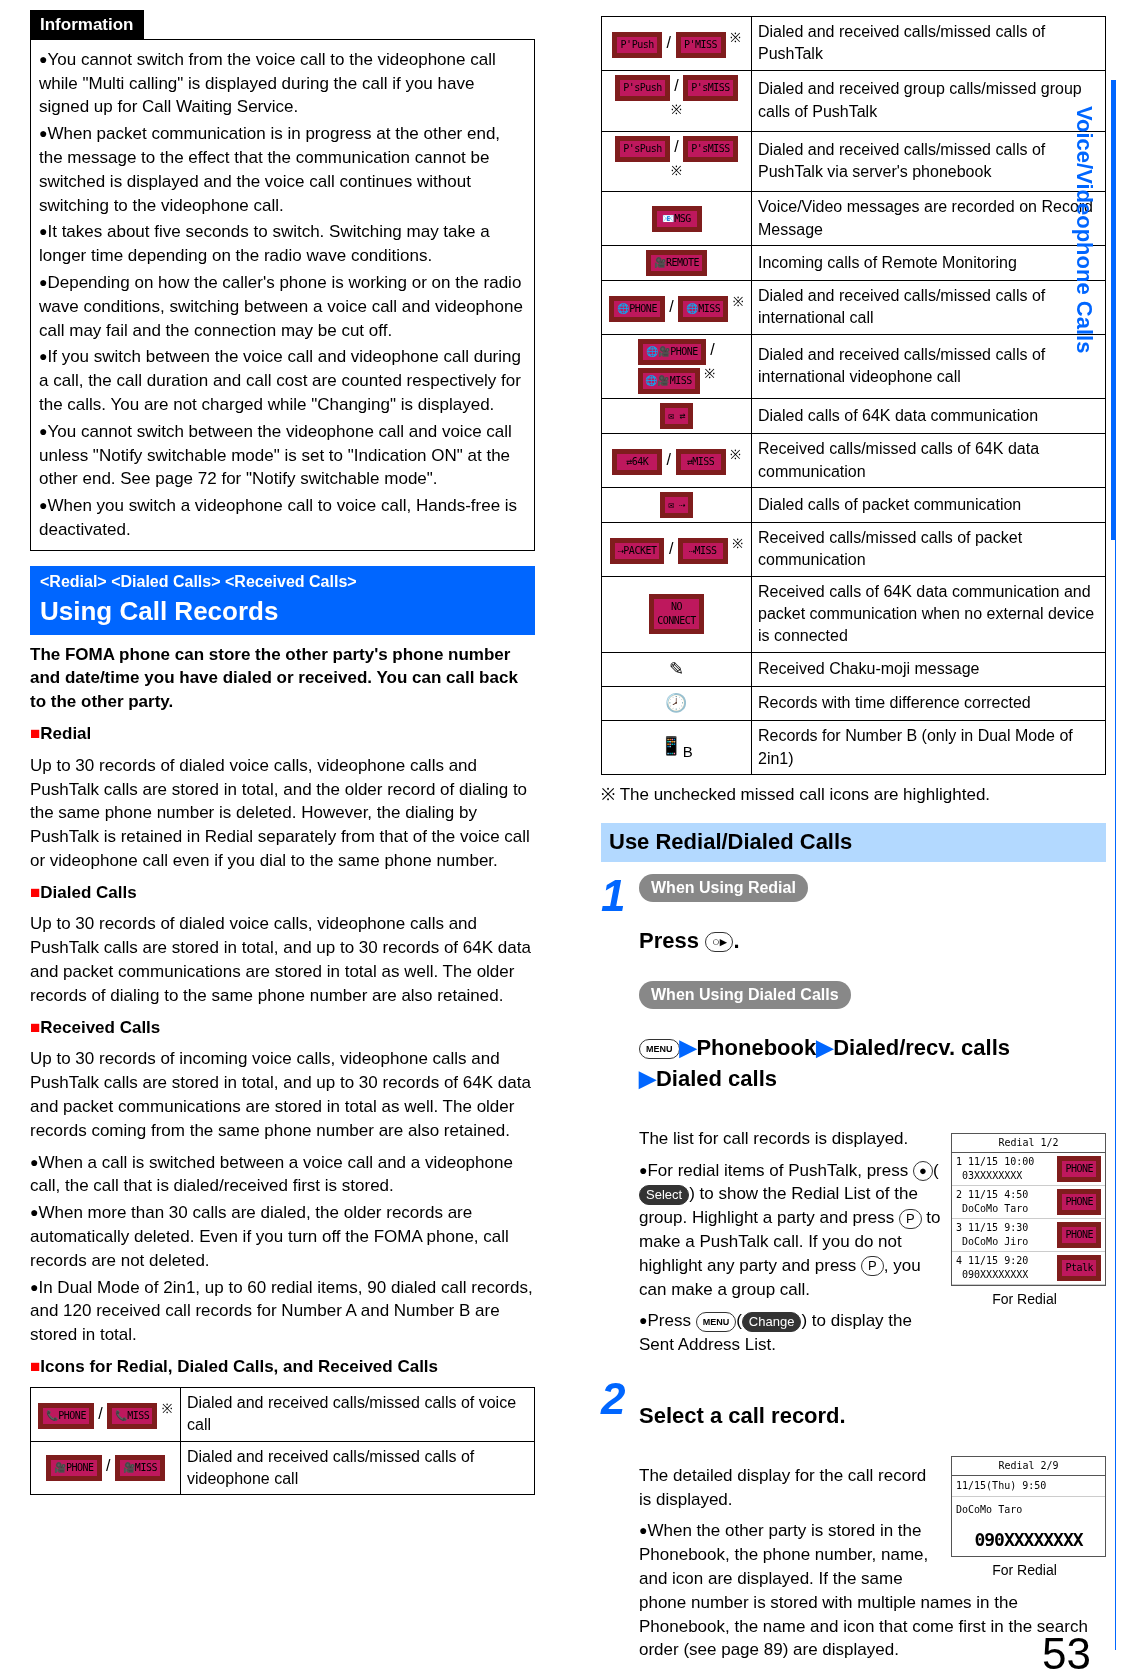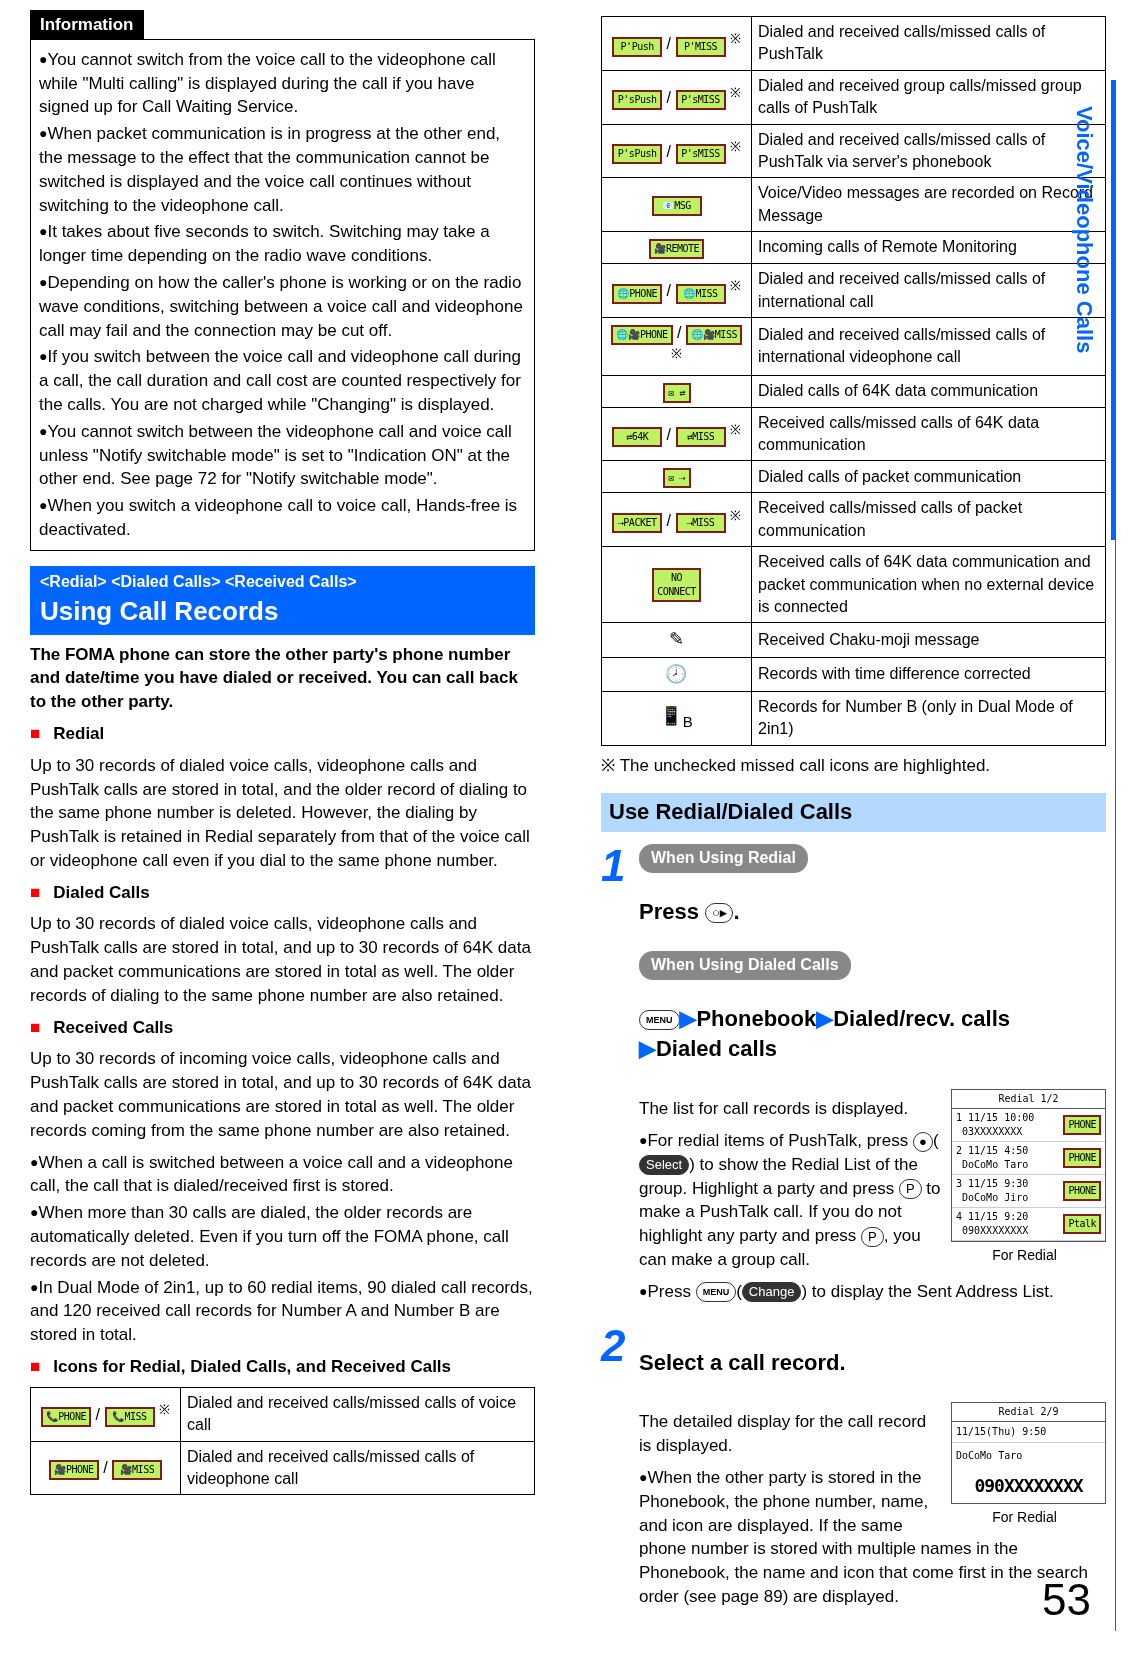--- a/index.html
+++ b/index.html
@@ -7,28 +7,28 @@
   .container { display: flex; padding: 10px 30px 10px 30px; gap: 46px; }
   .col { width: 540px; }
   .col.left { margin-right: 20px; }
   .black-pill { background: #000; color: #fff; font-weight: bold; padding: 3px 10px; display: inline-block; font-size: 17px; }
   .info-list { border: 1px solid #000; padding: 5px 8px; margin-top: -1px; }
   .info-list p { margin: 4px 0; }
   .bullet { font-size: 14px; vertical-align: 1px; }
   .blue-header { background: #0066ff; color: #fff; font-weight: bold; padding: 5px 10px; margin-top: 15px; }
   .blue-sub { font-size: 16px; }
   .blue-main { font-size: 26px; }
-  .bold { font-weight: bold; margin-left: 13px; }
+  .bold { font-weight: bold; }
   .para { margin: 8px 0; }
   .red-sq { color: #ff0000; font-weight: bold; }
   .icon-table { width: 100%; border-collapse: collapse; margin-top: 6px; }
   .icon-table td { border: 1px solid #000; padding: 4px 6px; vertical-align: middle; font-size: 16px; }
   .icon-table td.icon-cell { width: 150px; text-align: center; }
   .note-mark { font-size: 13px; vertical-align: super; }
-  .fake-icon { display: inline-block; border: 2px solid #7f1d1d; background: #bef264; font-size: 10px; padding: 1px 3px; font-family: monospace; letter-spacing: -0.5px; min-width: 50px; }
+  .fake-icon { display: inline-block; border: 5px solid #7f1d1d; background: #be185d; font-size: 10px; padding: 1px 3px; font-family: monospace; letter-spacing: -0.5px; min-width: 50px; }
   .fake-icon.sm { min-width: 28px; }
   .glyph { font-size: 18px; }
   .side-tab { position: absolute; right: 35px; top: 100px; writing-mode: vertical-rl; color: #0066ff; font-weight: bold; font-size: 22px; padding: 6px 2px; }
   .side-bar { position: absolute; right: 20px; top: 80px; width: 5px; height: 460px; background: #0066ff; }
   .side-bar2 { position: absolute; right: 20px; top: 80px; width: 12px; height: 1570px; border-right: 1px solid #0066ff; }
   .pagenum { position: absolute; right: 45px; bottom: 0; font-size: 44px; }
   .light-blue-bar { background: #b3d9ff; color: #000000; font-weight: bold; font-size: 22px; padding: 4px 8px; margin-top: 16px; }
   .step { display: flex; margin: 12px 0 4px; }
   .step-num { color: #0066ff; font-size: 44px; font-weight: bold; font-style: italic; width: 38px; line-height: 1; flex-shrink: 0; }
   .step-body { flex: 1; }
@@ -185,21 +185,21 @@
         <span>Press </span>
         <span class="key">○▸</span><span>.</span>
       </div>
       <div class="gray-pill">When Using Dialed Calls</div>
       <div class="step-title">
         <span class="key menu">MENU</span><span class="blue-arrow">▶</span><span>Phonebook</span><span class="blue-arrow">▶</span><span>Dialed/recv. calls</span><br>
         <span class="blue-arrow">▶</span><span>Dialed calls</span>
       </div>
 
       <div style="overflow:hidden;">
-        <div style="float:right;">
+        <div style="float:right;margin-top:14px;">
           <div class="screenshot">
             <div class="hdr">Redial       1/2</div>
             <div class="row">
                   <div><span>1 11/15 10:00</span><br>&nbsp;<span>03XXXXXXXX</span></div>
                   <span class="fake-icon sm">PHONE</span>
                 </div>
             <div class="row">
                   <div><span>2 11/15  4:50</span><br>&nbsp;<span>DoCoMo Taro</span></div>
                   <span class="fake-icon sm">PHONE</span>
                 </div>

